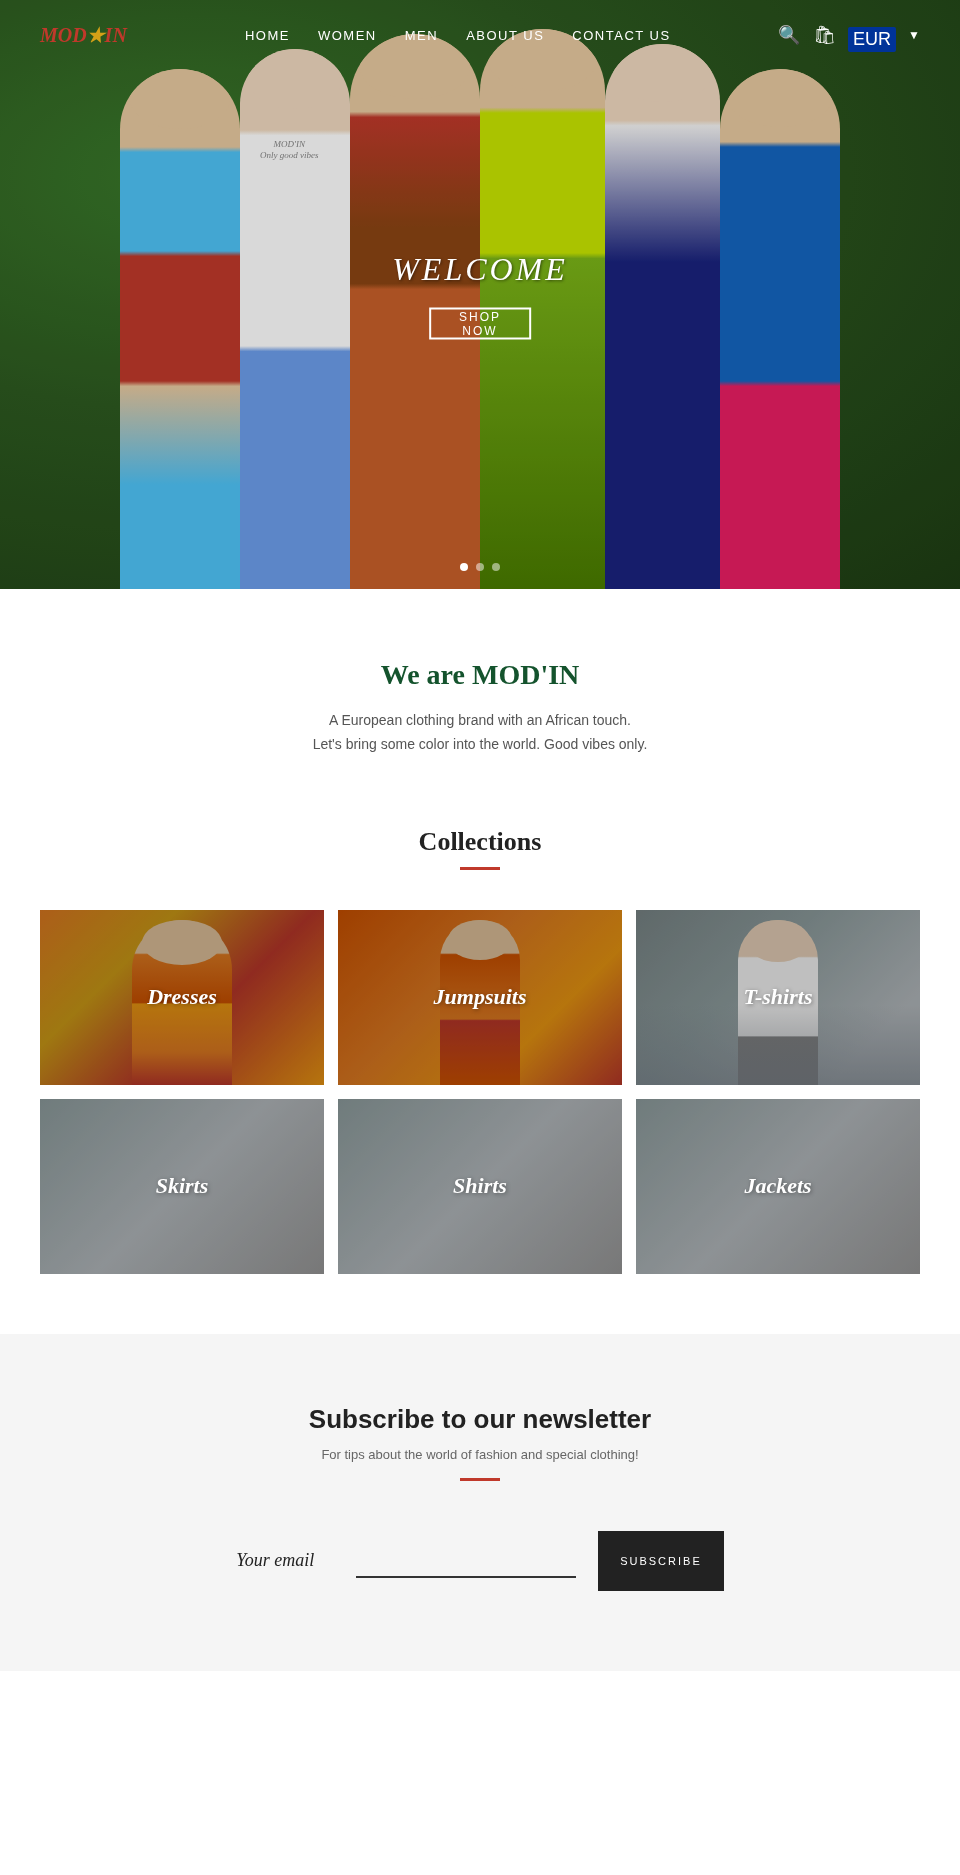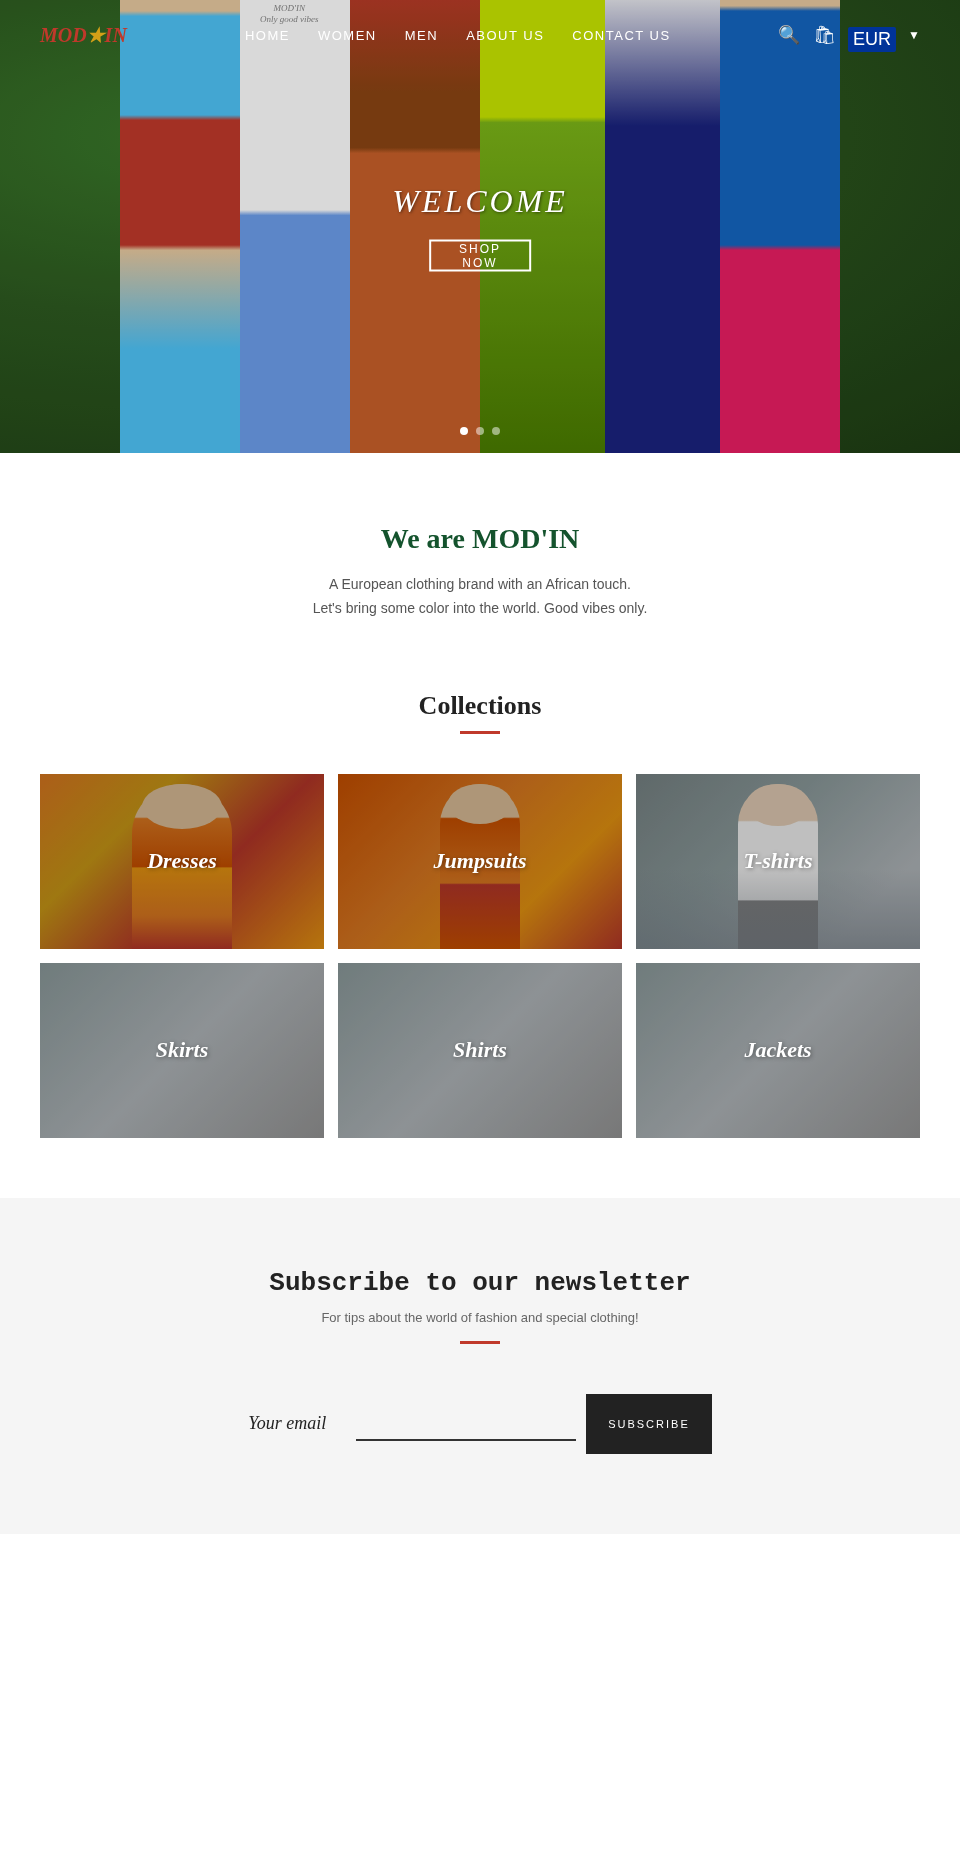--- a/index.html
+++ b/index.html
@@ -46,21 +46,21 @@
       padding: 2px 5px;
       border-radius: 2px;
       font-family: Arial, sans-serif;
       margin-top: 9px;
     }
 
     
     .hero {
       position: relative;
       width: 100%;
-      height: 453px;
+      height: 589px;
       overflow: hidden;
     }
     .hero-bg {
       width: 100%;
       height: 100%;
       background: linear-gradient(135deg, #2d5a27 0%, #4a7c3f 30%, #3d6b35 60%, #2d5a27 100%);
       position: relative;
     }
 
     .hero-overlay {
@@ -208,41 +208,41 @@
     }
 
     
     .newsletter-section {
       background: #f5f5f5;
       padding: 70px 40px 80px;
       text-align: center;
     }
     .newsletter-title {
       font-size: 26px;
-      font-family: Liberation Mono, monospace;
+      font-family: Liberation Sans, sans-serif;
       color: #222;
       margin-bottom: 12px;
     }
     .newsletter-text {
       font-size: 13px;
       font-family: Arial, sans-serif;
       color: #666;
       margin-bottom: 16px;
     }
     .newsletter-underline {
       width: 40px;
       height: 3px;
       background: #c0392b;
       margin: 0 auto 50px;
     }
     .newsletter-form {
       display: flex;
       justify-content: center;
       align-items: center;
-      gap: 0;
+      gap: 12px;
     }
     .newsletter-label {
       font-size: 18px;
       font-family: Georgia, serif;
       color: #222;
       margin-right: 30px;
       font-style: italic;
     }
     .newsletter-input {
       border: none;

